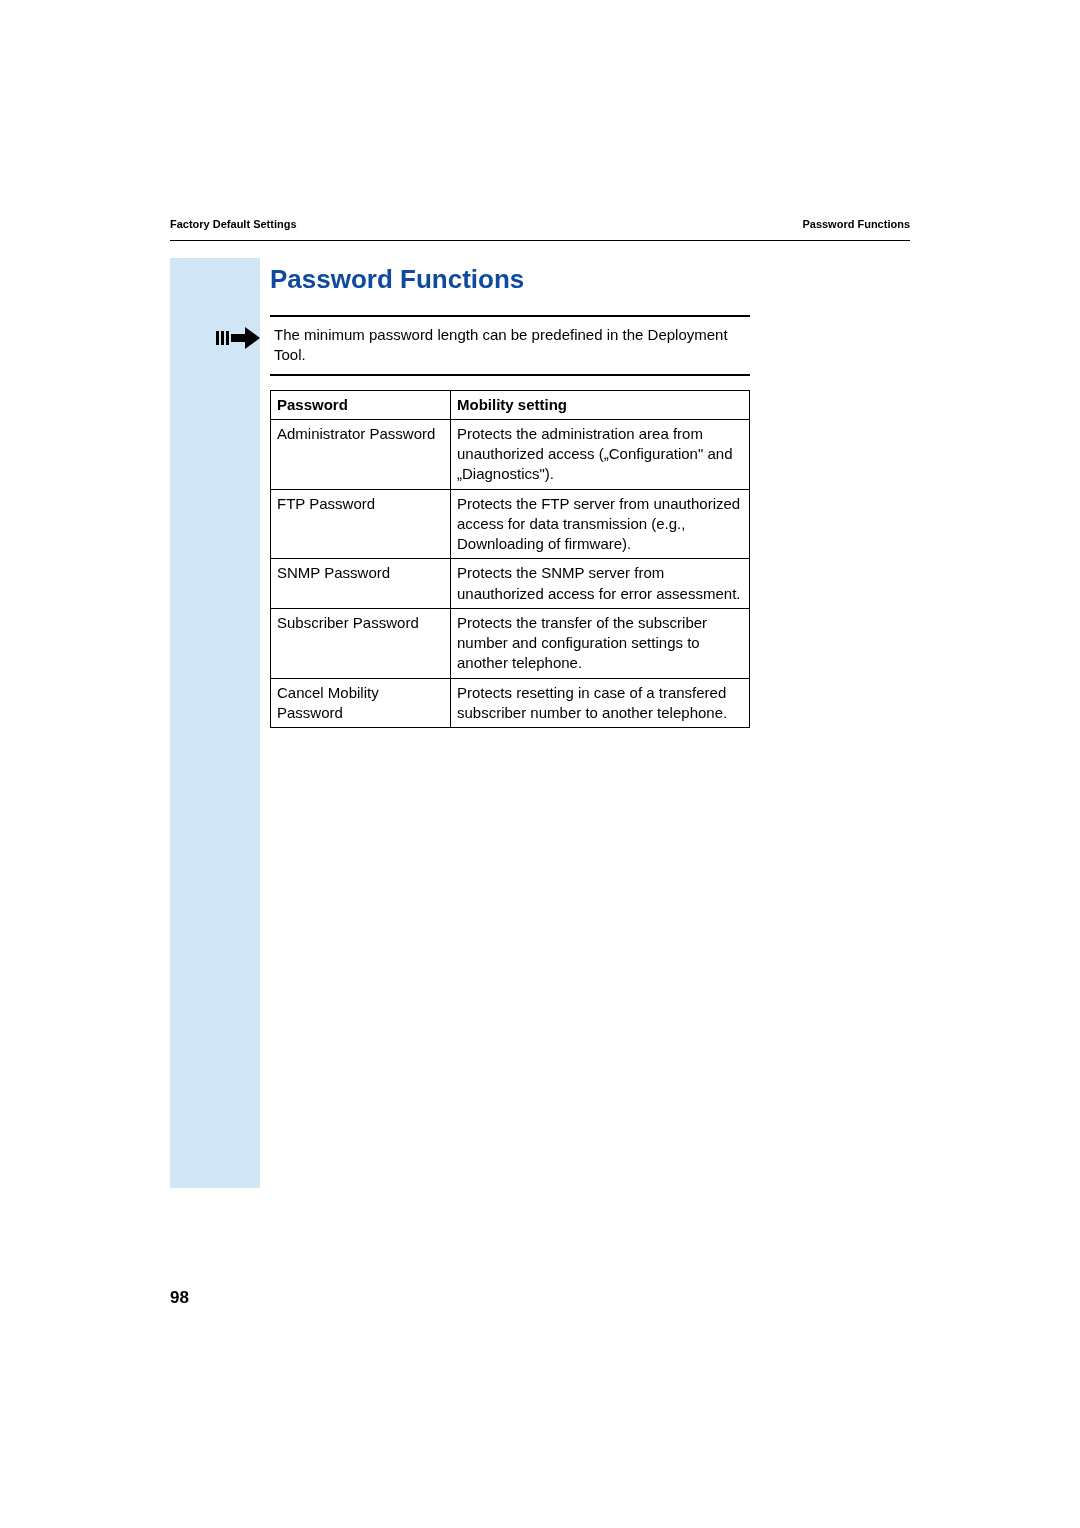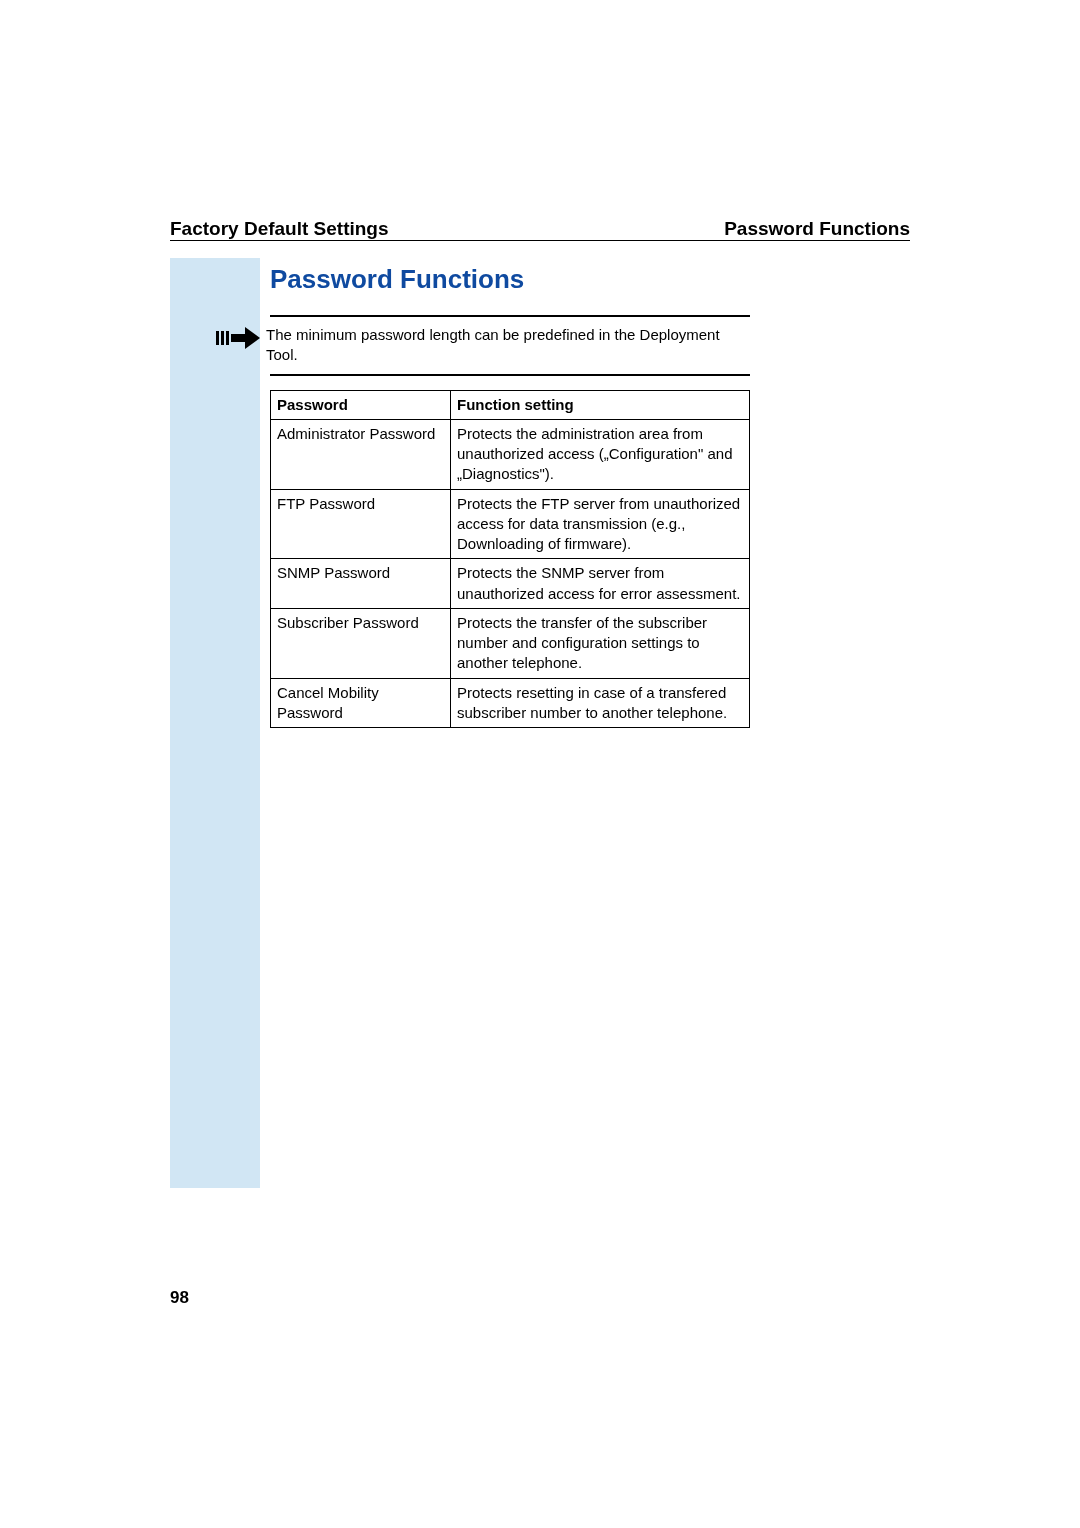--- a/index.html
+++ b/index.html
@@ -16,21 +16,21 @@
     width: 1080px;
     height: 1528px;
   }
   .header {
     position: absolute;
     top: 218px;
     left: 170px;
     right: 170px;
     display: flex;
     justify-content: space-between;
-    font-size: 19px;
+    font-size: 11px;
     font-weight: bold;
   }
   .header-rule {
     position: absolute;
     top: 240px;
     left: 170px;
     right: 170px;
     border-top: 1px solid #000;
     height: 0;
   }
@@ -53,21 +53,21 @@
     font-size: 26px;
     font-weight: bold;
     margin: 6px 0 20px 0;
   }
   .note-wrap {
     border-top: 2px solid #000;
     border-bottom: 2px solid #000;
     padding: 8px 0 8px 0;
     display: flex;
     align-items: flex-start;
-    gap: 4px;
+    gap: 12px;
     font-size: 15px;
     line-height: 1.35;
   }
   .note-icon {
     width: 48px;
     flex: 0 0 48px;
     display: flex;
     justify-content: center;
     align-items: center;
     padding-top: 2px;
@@ -132,21 +132,21 @@
     </div>
 
     <table class="pw">
       <colgroup>
           <col class="c1">
           <col>
         </colgroup>
       <thead>
         <tr>
           <th>Password</th>
-          <th>Function setting</th>
+          <th>Mobility setting</th>
         </tr>
       </thead>
       <tbody>
         <tr>
           <td>Administrator Password</td>
           <td>Protects the administration area from unauthorized access („Configuration" and „Diagnostics").</td>
         </tr>
         <tr>
           <td>FTP Password</td>
           <td>Protects the FTP server from unauthorized access for data transmission (e.g., Downloading of firmware).</td>

